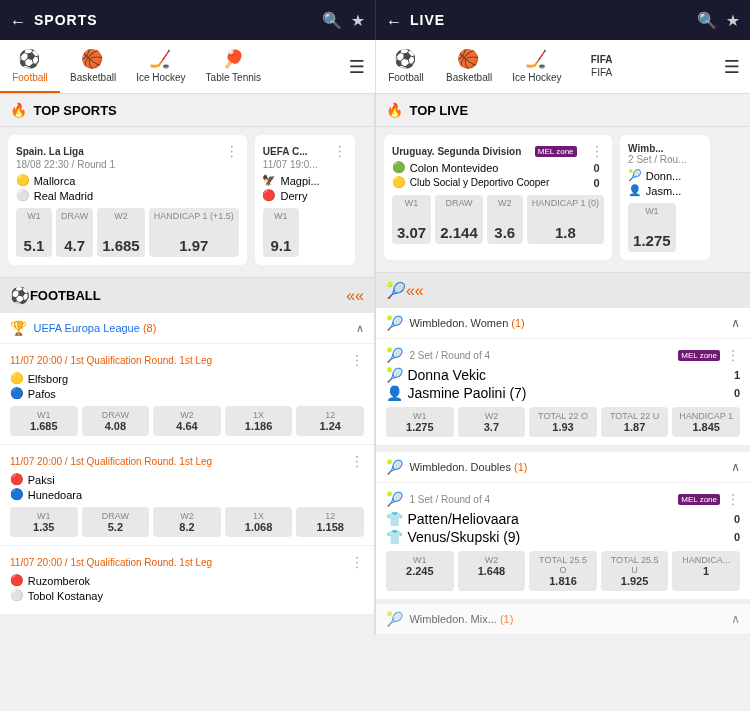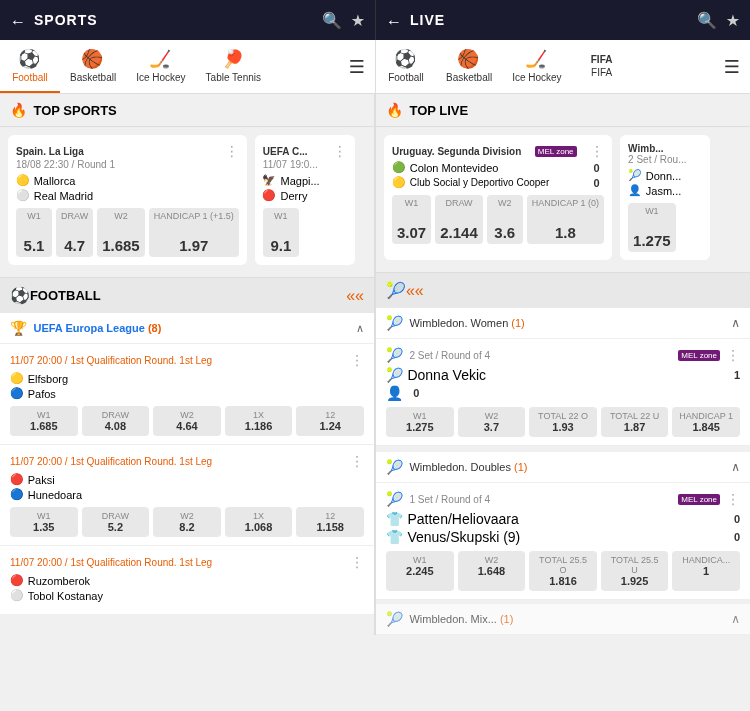--- a/index.html
+++ b/index.html
@@ -40,21 +40,21 @@
     .odd-box { background: #e8e8e8; border-radius: 4px; padding: 3px 5px; font-size: 10px; text-align: center; min-width: 36px; }
     .odd-label { color: #888; font-size: 9px; }
     .odd-val { font-weight: bold; color: #333; font-size: 15px; margin-top: 16px; }
     .match-card-header { display: flex; justify-content: space-between; align-items: center; }
     .dots { color: #aaa; cursor: pointer; font-size: 14px; }
     .football-header { display: flex; align-items: center; background: #e8e8e8; padding: 8px 10px; border-top: 1px solid #ddd; }
     .football-title { font-weight: bold; font-size: 13px; flex: 1; display: flex; align-items: center; gap: 6px; }
     .collapse-double { color: #e85d04; cursor: pointer; font-size: 16px; }
 
     .league-row { display: flex; align-items: center; background: white; padding: 7px 10px; border-bottom: 1px solid #eee; font-size: 11px; }
-    .league-name { flex: 1; color: #1a73e8; font-weight: bold; }
+    .league-name { flex: 1; color: #1a73e8; font-weight: normal; }
     .league-chevron { color: #666; cursor: pointer; }
 
     .match-row { background: white; border-bottom: 1px solid #eee; padding: 8px 10px; }
     .match-row-header { display: flex; align-items: center; justify-content: space-between; }
     .match-row-time { font-size: 10px; color: #e85d04; flex: 1; }
     .match-teams { margin: 4px 0; }
     .match-team-row { display: flex; align-items: center; gap: 4px; font-size: 11px; margin: 2px 0; }
     .match-odds-row { display: flex; gap: 4px; margin-top: 6px; }
     .odd-cell { background: #e8e8e8; border-radius: 4px; padding: 4px 6px; text-align: center; min-width: 44px; flex: 1; }
     .odd-cell-label { font-size: 9px; color: #888; }
@@ -411,20 +411,21 @@
         <span class="mel-zone">MEL zone</span>
         <span class="dots">⋮</span>
       </div>
       <div class="live-team-row">
         <span style="font-size:14px;">🎾</span>
         <span class="live-team-name">Donna Vekic</span>
         <span class="live-score">1</span>
       </div>
       <div class="live-team-row">
         <span style="font-size:14px;">👤</span>
+        <span class="live-team-name">Jasmine Paolini (7)</span>
         <span class="live-score">0</span>
       </div>
       <div class="match-odds-row" style="margin-top:6px;">
         <div class="odd-cell">
           <div class="odd-cell-label">W1</div>
           <div class="odd-cell-val">1.275</div>
         </div>
         <div class="odd-cell">
           <div class="odd-cell-label">W2</div>
           <div class="odd-cell-val">3.7</div>

